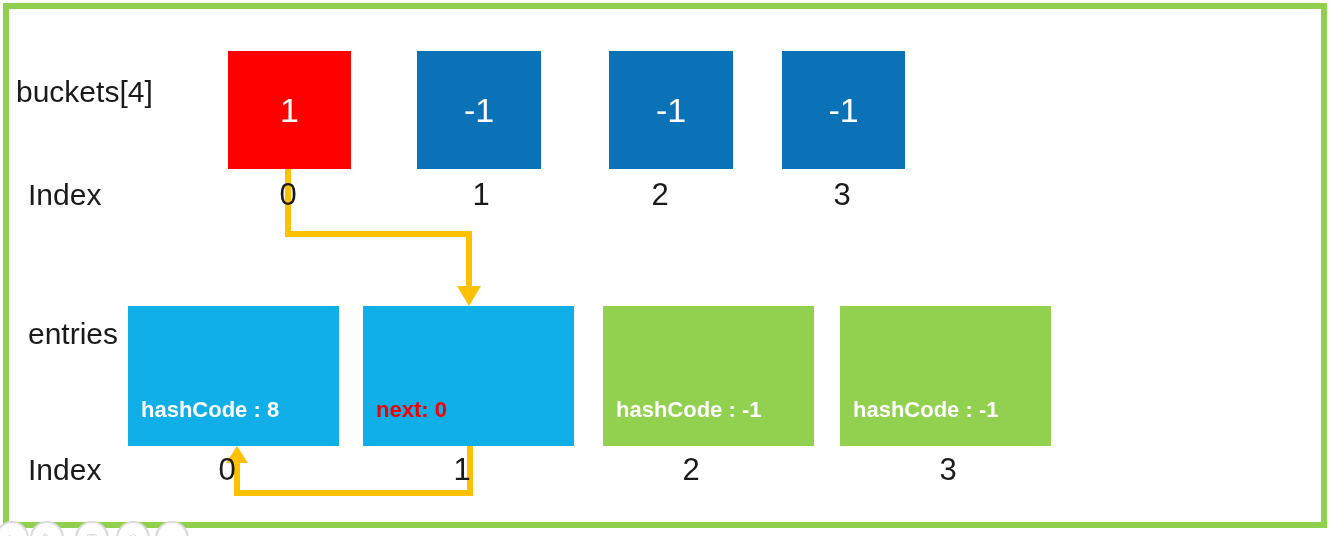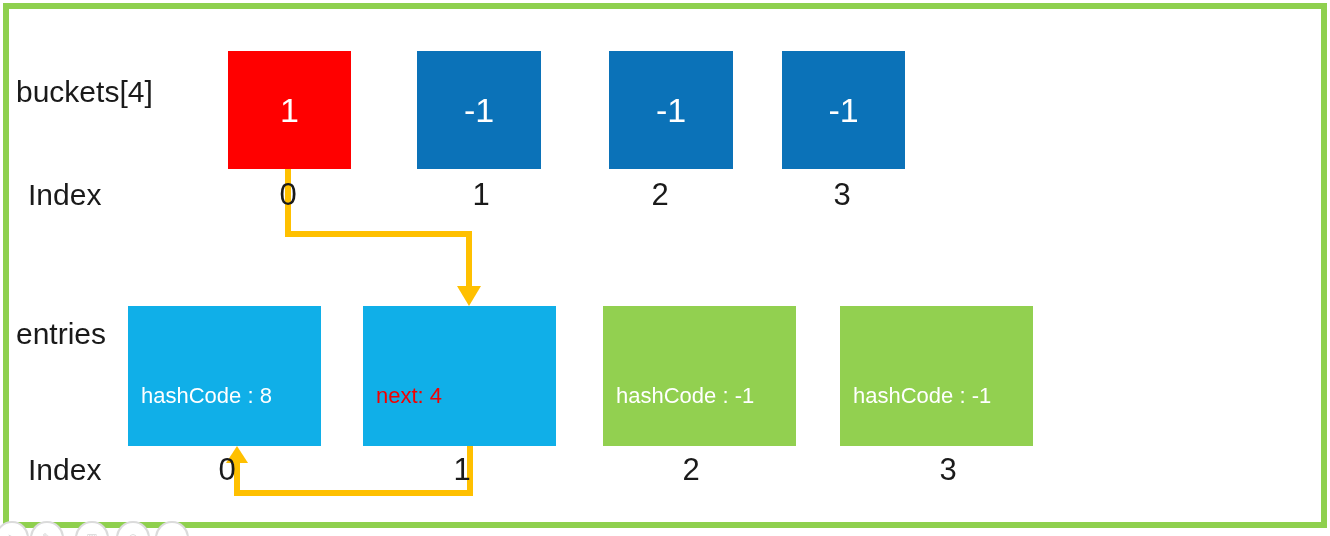--- a/index.html
+++ b/index.html
@@ -34,29 +34,30 @@
   }
   .row1 { top:179px; }
   .row2 { top:454px; }
   .i0 { left:288px; } .i1 { left:481px; } .i2 { left:660px; } .i3 { left:842px; }
   .j0 { left:227px; } .j1 { left:462px; } .j2 { left:691px; } .j3 { left:948px; }
 
   
   .label { color:#1a1a1a; font-size:30px; line-height:32px;text-align:right; }
   .lab-buckets { left:16px; top:76px; }
   .lab-index-top { left:28px; top:179px; }
-  .lab-entries { left:16px; top:318px; }
+  .lab-entries { left:28px; top:318px; }
   .lab-index-bottom { left:28px; top:454px; }
 
   
   .entry {
-    top:306px; height:140px; width:193px; box-sizing:border-box;
-    padding:12px 0 0 13px;
+    top:306px; height:140px; width:211px; box-sizing:border-box;
+    padding:26px 0 0 13px;
     color:#ffffff; font-size:22px; line-height:31px;
     white-space:pre;
+    font-weight:bold;
   }
   .e0 { left:128px; background:#10AFE8; }
   .e1 { left:363px; background:#10AFE8; }
   .e2 { left:603px; background:#92D050; }
   .e3 { left:840px; background:#92D050; }
   .hl { color:#F40000; }
 
   
   .seg  { background:#FFC000; z-index:2; }
   .head { width:0; height:0; z-index:2; }
@@ -114,21 +115,21 @@
 <div class="abs seg a1v2"></div>
 <div class="abs head a1hd"></div>
 
 <div class="abs entry e0">
   <div>hashCode : 8</div>
   <div>next: -1</div>
   
   
 </div>
 <div class="abs entry e1">
-  <div class="hl">next: 4</div>
+  <div class="hl">next: 0</div>
   
   
 </div>
 <div class="abs entry e2">
   <div>hashCode : -1</div>
   <div>next: -1</div>
   
   
 </div>
 <div class="abs entry e3">

